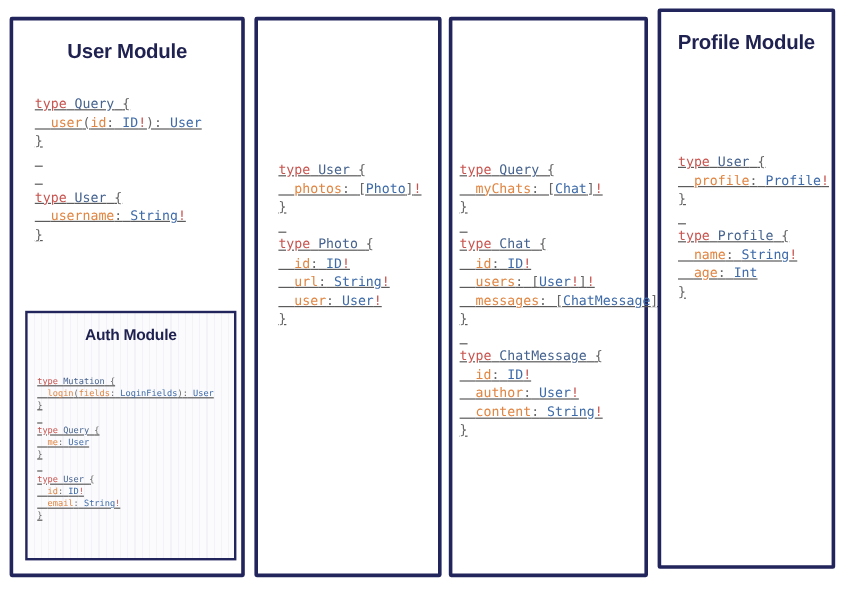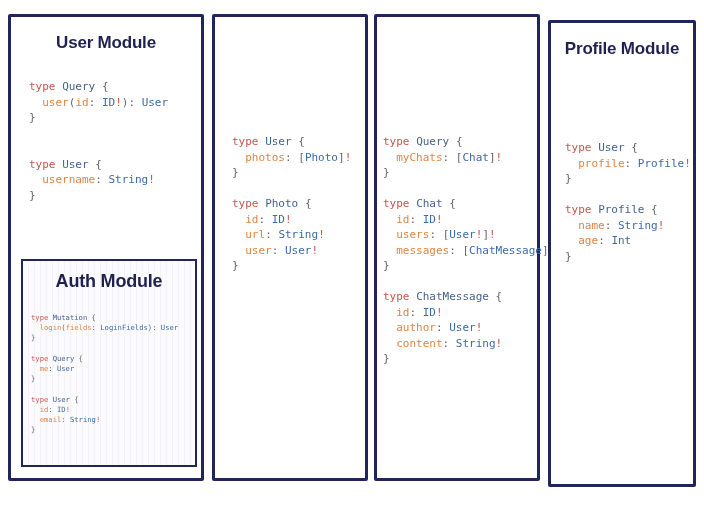--- a/index.html
+++ b/index.html
@@ -44,35 +44,36 @@
     margin-top: 16px;
     margin-bottom: 0;
   }
 
   .code {
     font-family: "DejaVu Sans Mono", "Liberation Mono", monospace;
     font-size: 11px;
     line-height: 15.5px;
     white-space: pre;
     color: #5b5b5b;
+    text-decoration: underline;
   }
 
   
   .kw    { color: #c8544f; }        
   .tname { color: #46638f; }        
   .field { color: #e08542; }        
   .type  { color: #3d6aa8; }        
   .punc  { color: #666666; }        
   .bang  { color: #c8544f; }        
 
   
   #panel-user    { left: 8px;   top: 14px; width: 196px; height: 467px; }
   #panel-gallery { left: 212px; top: 14px; width: 156px; height: 467px; }
   #panel-chat    { left: 374px; top: 14px; width: 166px; height: 467px; }
-  #panel-profile { left: 548px; top: 20px; width: 148px; height: 467px; }
+  #panel-profile { left: 548px; top: 7px; width: 148px; height: 467px; }
 
   
   #code-user    { position: absolute; left: 18px; top: 62px; }
   #code-gallery { position: absolute; left: 17px; top: 117px; }
   #code-chat    { position: absolute; left: 6px;  top: 117px; }
   #code-profile { position: absolute; left: 14px; top: 117px; }
 
   
   #panel-auth {
     position: absolute;
@@ -83,21 +84,21 @@
     box-sizing: border-box;
     border: 2px solid #22245c;
     background:
       repeating-linear-gradient(
         to right,
         #fbfbfd 0px, #fbfbfd 5px,
         #f2f2f7 5px, #f2f2f7 6px
       );
   }
   #panel-auth > .panel-title {
-    font-size: 18px;
+    font-size: 13px;
     margin-top: 10px;
   }
   #code-auth {
     position: absolute;
     left: 8px;
     top: 52px;
   }
   #code-auth .code-inner { font-size: 7.2px; line-height: 10.2px; }
 </style>
 </head>

